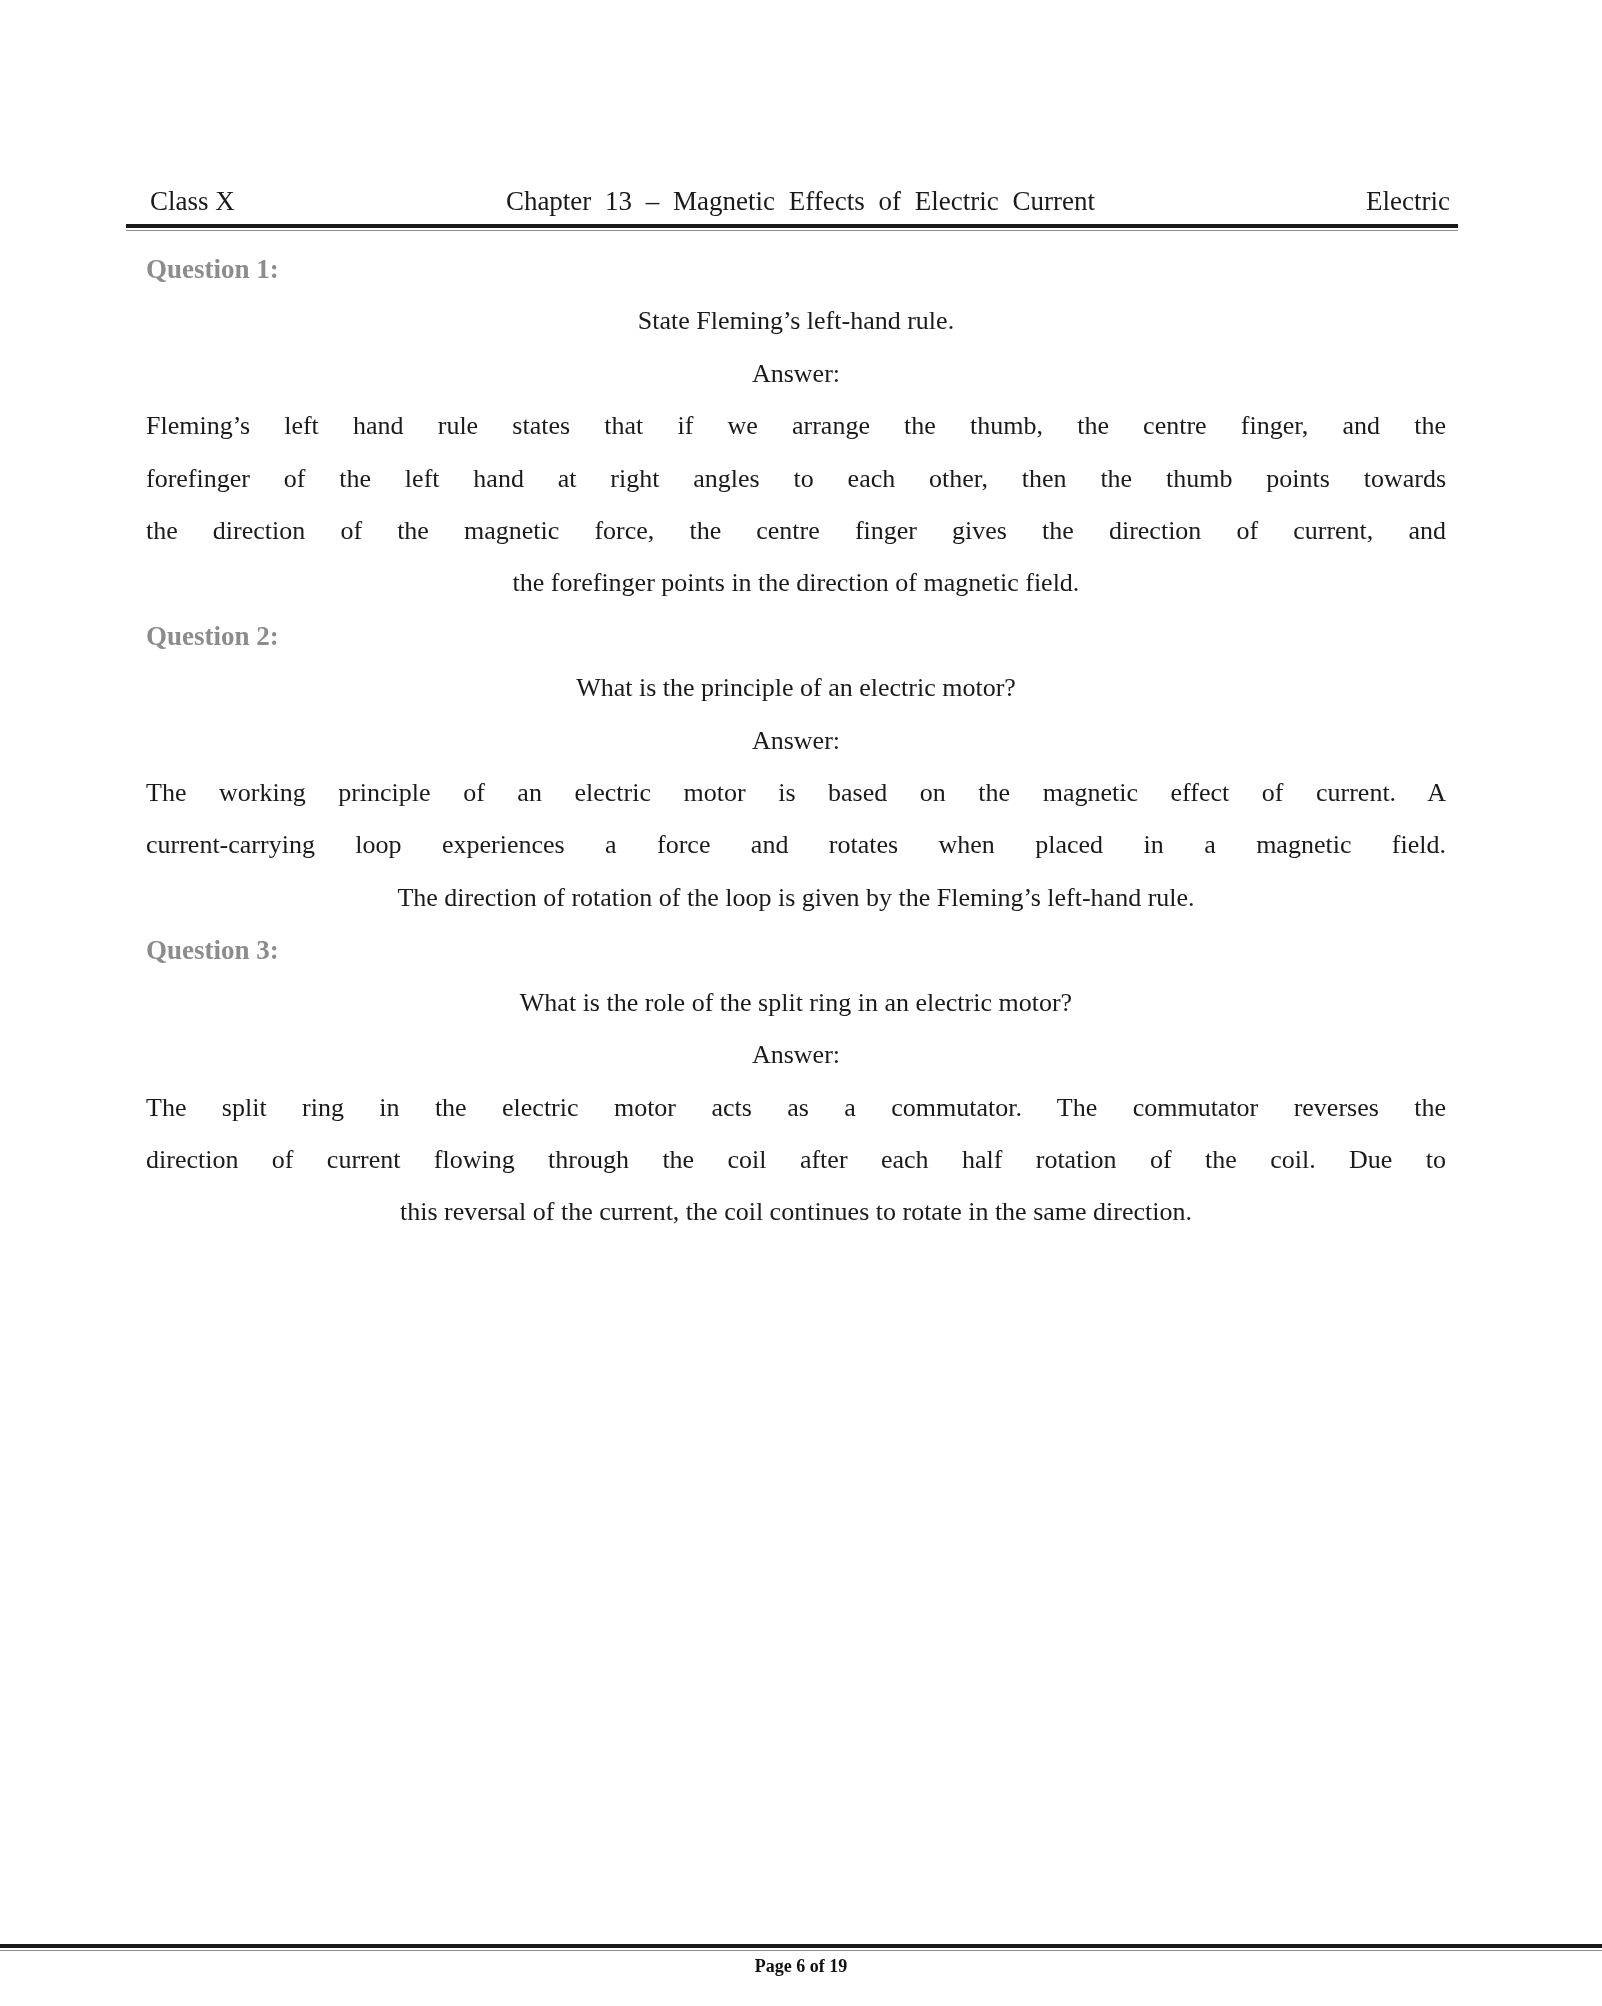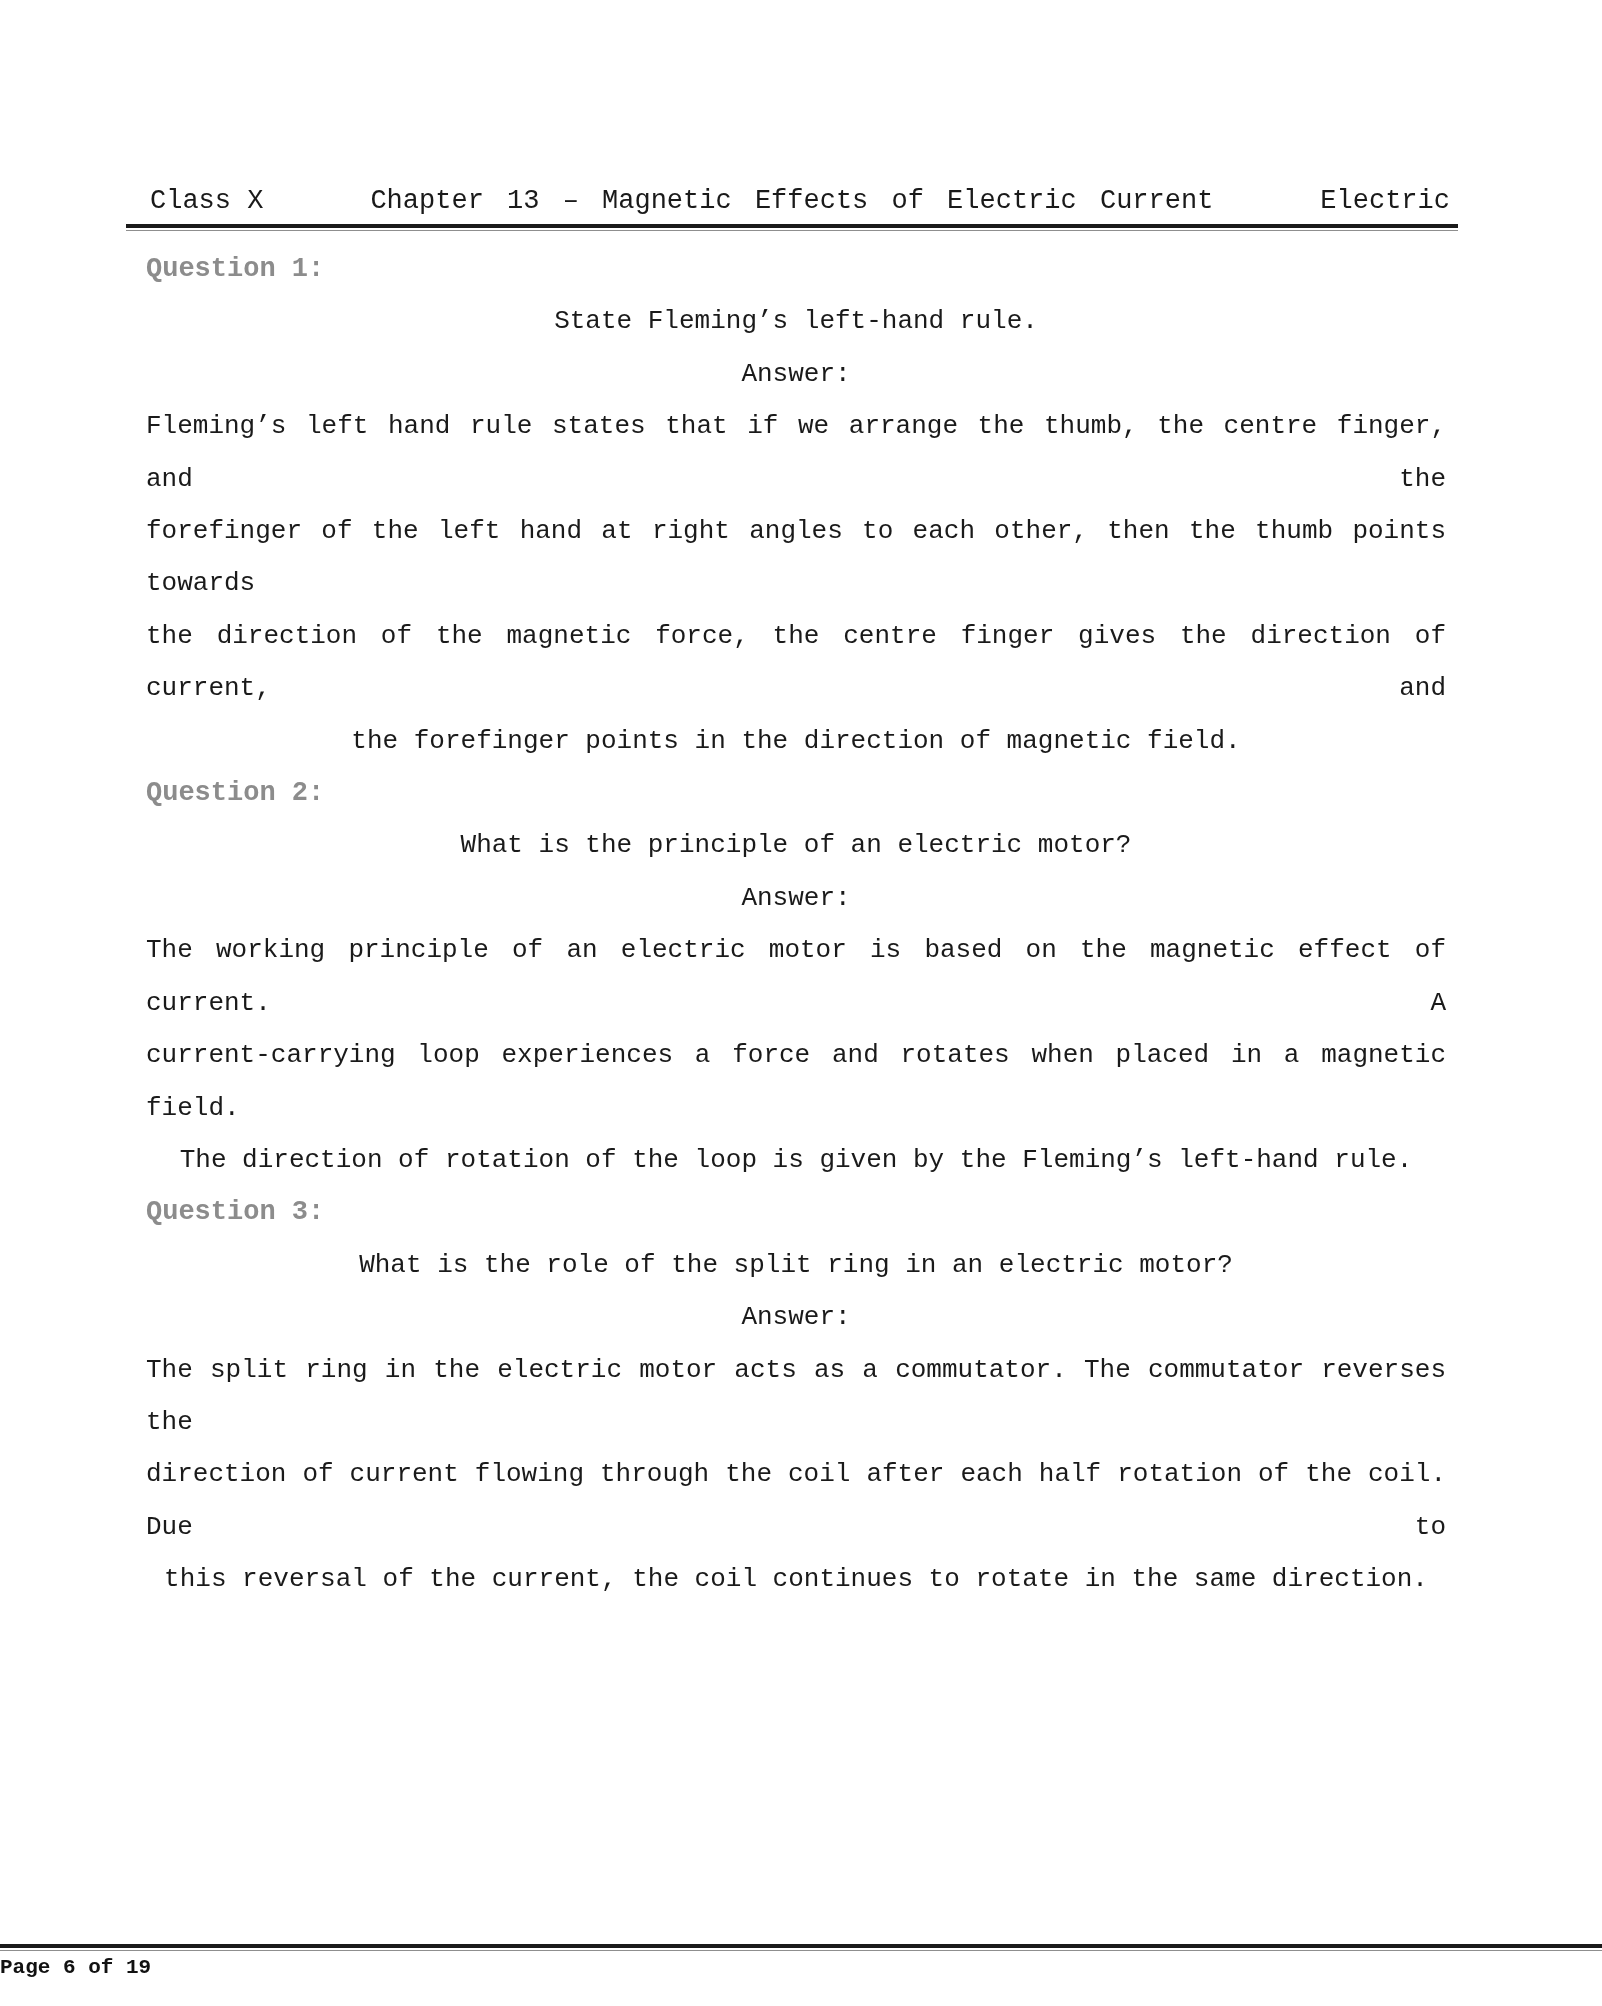--- a/index.html
+++ b/index.html
@@ -5,21 +5,21 @@
   html, body {
     margin: 0;
     padding: 0;
     background: #ffffff;
   }
   .page {
     position: relative;
     width: 1602px;
     height: 2006px;
     background: #ffffff;
-    font-family: Liberation Mono, monospace;
+    font-family: Liberation Serif, serif;
     color: var(--body-text, #1a1a1a);
     overflow: hidden;
   }
   
   .header-row {
     position: absolute;
     left: 150px;
     top: 186px;
     width: 1300px;
     display: flex;
@@ -70,23 +70,23 @@
     position: absolute;
     left: 0;
     top: 1944px;
     width: 1602px;
   }
   .page-num {
     position: absolute;
     left: 0;
     top: 1956px;
     width: 100%;
-    text-align: left;
+    text-align: center;
     font-weight: bold;
-    font-size: 21px;
+    font-size: 18px;
     color: #111111;
   }
 </style>
 </head>
 <body>
 
 <div class="page">
 
   <div class="header-row">
     <span class="header-left">Class X</span>

